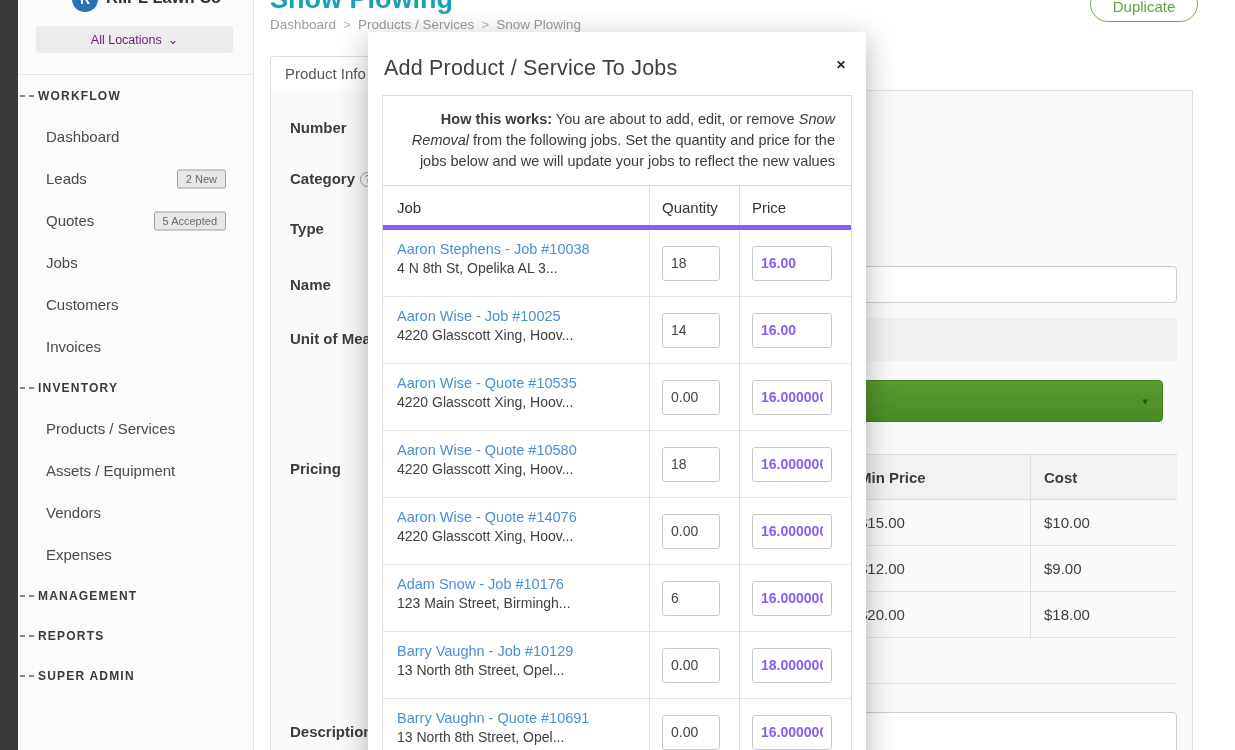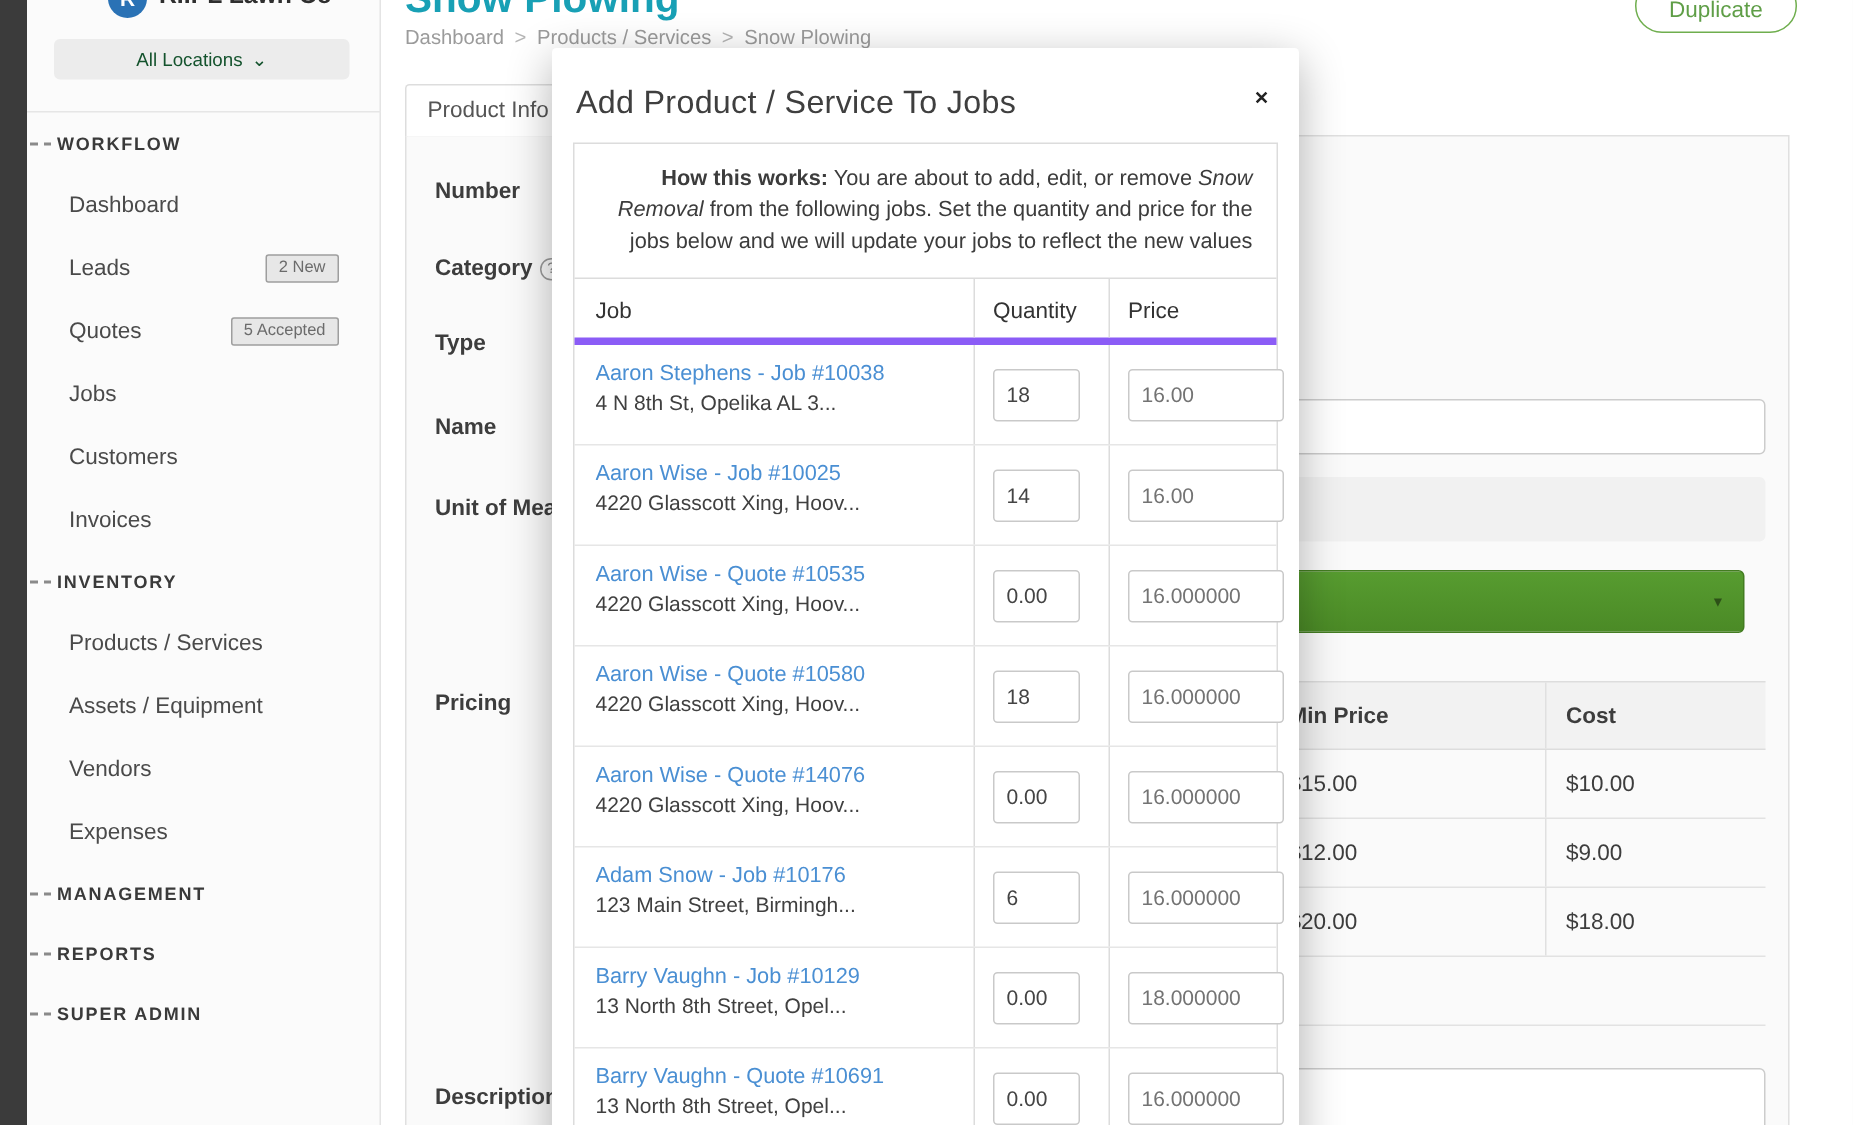--- a/index.html
+++ b/index.html
@@ -12,21 +12,21 @@
     color: #3d3d3d;
   }
 
   
   .edge-strip { position:absolute; left:0; top:0; width:18px; height:750px; background:#3b3b3b; }
   .sidebar { position:absolute; left:18px; top:0; width:236px; height:750px; background:#fbfbfb; border-right:1px solid #e4e4e4; }
   .logo-circle { position:absolute; left:54px; top:-14px; width:26px; height:26px; border-radius:50%;
     background:#2a72b5; color:#fff; font-size:14px; font-weight:bold; text-align:center; line-height:26px; }
   .company { position:absolute; left:88px; top:-12px; font-size:16.5px; font-weight:bold; color:#2f2f2f; }
   .loc-pill { position:absolute; left:18px; top:26px; width:197px; height:27px; background:#ececec; border-radius:4px;
-    font-size:12.5px; color:#14532d; display:flex; align-items:center; justify-content:center; gap:6px; cursor:pointer; }
+    font-size:12.5px; color:#701a75; display:flex; align-items:center; justify-content:center; gap:6px; cursor:pointer; }
   .sb-divider { position:absolute; left:0; top:74px; width:236px; height:1px; background:#e6e6e6; }
   .nav { position:absolute; left:0; top:76px; width:236px; }
   .nav-header { position:relative; height:40px; line-height:40px; padding-left:20px;
     font-size:12px; font-weight:600; letter-spacing:1.2px; color:#3a3a3a; }
   .dash-icon { position:absolute; left:2px; top:50%; margin-top:-1px; width:14px; height:2px;
     background: repeating-linear-gradient(90deg,#8a8a8a 0 5px, transparent 5px 9px); }
   .nav-item { position:relative; height:42px; line-height:42px; padding-left:28px;
     font-size:15px; color:#4a4a4a; cursor:pointer; }
   .badge { position:absolute; right:28px; top:50%; transform:translateY(-50%);
     background:#e7e7e7; border:1px solid #9e9e9e; border-radius:2px; padding:2px 8px;
@@ -82,22 +82,22 @@
   .mrow { display:flex; height:67px; border-bottom:1px solid #e6e6e6; }
   .c-job { width:266px; padding:11px 10px 0 14px; }
   .c-qty { width:90px; border-left:1px solid #dcdcdc; display:flex; align-items:center; padding-left:12px; }
   .c-price { width:112px; border-left:1px solid #dcdcdc; display:flex; align-items:center; padding-left:12px; }
   .m-hrow .c-job { padding:0 0 0 14px; }
   .m-hrow .c-qty, .m-hrow .c-price { align-items:stretch; display:block; }
   .job-link { font-size:14.5px; color:#4a8fd3; cursor:pointer; white-space:nowrap; overflow:hidden; }
   .job-addr { font-size:14px; color:#404040; margin-top:3px; white-space:nowrap; overflow:hidden; }
   .qty-input { width:58px; height:35px; border:1px solid #c9c9c9; border-radius:3px; padding:0 8px; font-size:14px; color:#444;
     font-family:"Liberation Sans", sans-serif; }
-  .price-input { width:104px; height:35px; border:1px solid #c9c9c9; border-radius:3px; padding:0 8px; font-size:14px; color:#737373;
-    overflow:hidden; white-space:nowrap; font-family:"Liberation Sans", sans-serif; }
+  .price-input { width:80px; height:35px; border:1px solid #c9c9c9; border-radius:3px; padding:0 8px; font-size:14px; color:#8b5cf6;
+    overflow:hidden; white-space:nowrap; font-family:"Liberation Sans", sans-serif;font-weight:bold; }
 </style>
 </head>
 <body>
 
 <div class="edge-strip"></div>
 <div class="sidebar">
   <div class="logo-circle">R</div>
   <div class="company">RIIPL Lawn Co</div>
   <div class="loc-pill">
     <span>All Locations</span>

